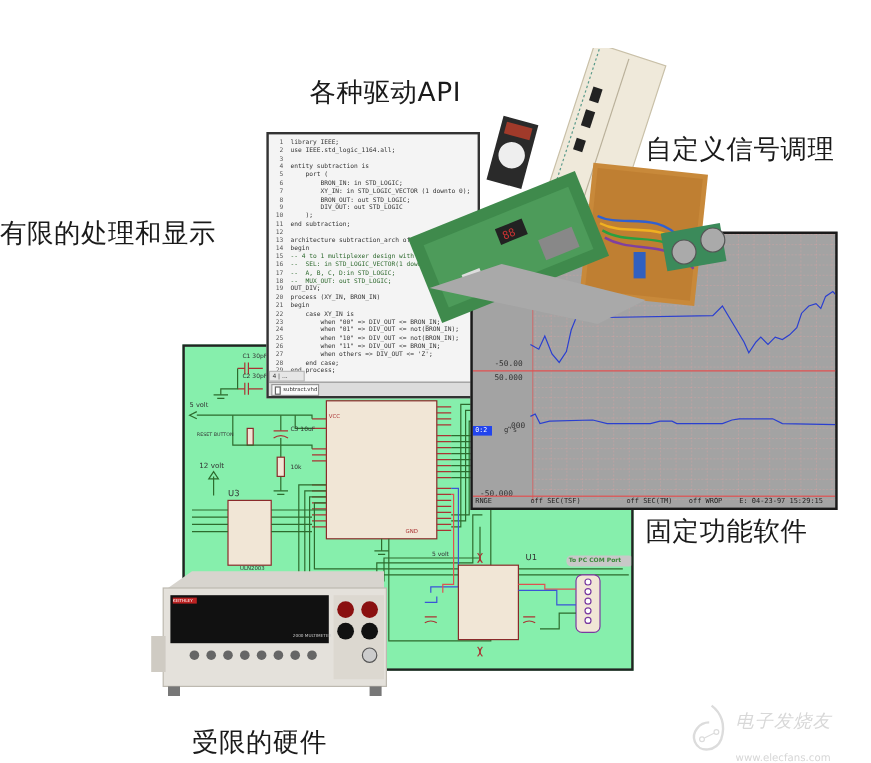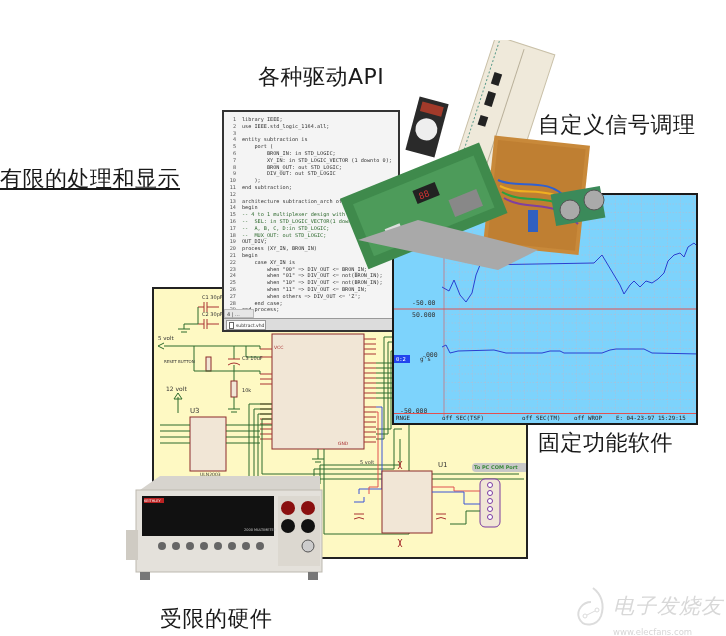--- a/index.html
+++ b/index.html
@@ -2,57 +2,57 @@
 <html><head>
 <meta charset="utf-8">
 <style>
   * { box-sizing: border-box; margin: 0; padding: 0; }
   html, body { width: 726px; height: 636px; background: #ffffff; overflow: hidden; }
   body { position: relative; font-family: "DejaVu Sans", sans-serif; }
 
   .caption { position: absolute; color: #1a1a1a; font-family: "DejaVu Sans", sans-serif; font-size: 22px; white-space: nowrap; letter-spacing: 0.5px; }
   #cap-api { left: 258px; top: 62px; }
   #cap-signal { left: 538px; top: 110px; }
-  #cap-proc { left: 0px; top: 164px; text-decoration: underline; }
+  #cap-proc { left: 0px; top: 180px; }
   #cap-soft { left: 538px; top: 428px; }
   #cap-hw { left: 160px; top: 604px; }
 
   
-  #schematic { position: absolute; left: 152px; top: 287px; width: 376px; height: 272px; background: #fef9c3; border: 2px solid #222; overflow: hidden; }
+  #schematic { position: absolute; left: 152px; top: 287px; width: 376px; height: 272px; background: #86efac; border: 2px solid #222; overflow: hidden; }
   #schematic svg { position: absolute; left: 0; top: 0; }
 
   
   #code-editor { position: absolute; left: 222px; top: 110px; width: 178px; height: 222px; background: #f4f4f4; border: 2px solid #333; overflow: hidden; }
   #code-editor .lines { position: absolute; left: 0; top: 4px; }
   .code-line { height: 6.8px; font-family: "DejaVu Sans Mono", monospace; font-size: 5.2px; line-height: 6.8px; white-space: pre; color: #333; }
   .code-line .ln { display: inline-block; width: 12px; color: #555; text-align: right; margin-right: 6px; }
   .code-line .cm { color: #2f6a2f; }
   #code-tab { position: absolute; left: 0; bottom: 0; width: 100%; height: 12px; background: #dcdcdc; border-top: 1px solid #999; }
   #code-tab .tab { position: absolute; left: 2px; top: 1px; width: 40px; height: 10px; background: #fafafa; border: 1px solid #999; font-size: 4.5px; line-height: 9px; padding-left: 9px; color: #333; font-family: "DejaVu Sans", sans-serif; }
   #code-tab .file-icon { position: absolute; left: 2px; top: 1px; width: 5px; height: 7px; border: 1px solid #666; background: #fff; }
   #code-scroll { position: absolute; left: 0; bottom: 12px; width: 30px; height: 9px; background: #e6e6e6; border: 1px solid #bbb; font-size: 5px; color: #333; padding-left: 2px; line-height: 8px; }
 
   
-  #chart { position: absolute; left: 392px; top: 193px; width: 306px; height: 232px; background: #7dd3fc; border: 2px solid #1a1a1a; overflow: hidden; }
+  #chart { position: absolute; left: 392px; top: 193px; width: 306px; height: 232px; background: #a3a3a3; border: 2px solid #1a1a1a; overflow: hidden; }
   #chart svg { position: absolute; left: 0; top: 0; }
   .axis-label { position: absolute; font-family: "DejaVu Sans Mono", monospace; font-size: 6.5px; color: #333; white-space: nowrap; }
   #chart .status-bar { position: absolute; left: 0; bottom: 0; width: 100%; height: 10px; border-top: 1px solid #e25050; font-family: "DejaVu Sans Mono", monospace; font-size: 5.8px; line-height: 9px; color: #222; white-space: nowrap; }
   #chart .status-bar span { position: absolute; top: 0; }
   #chart .unit-badge { position: absolute; left: 0; top: 160px; width: 16px; height: 8px; background: #2244ee; color: #fff; font-family: "DejaVu Sans Mono", monospace; font-size: 5.5px; line-height: 8px; padding-left: 2px; }
   #chart .unit-label { position: absolute; left: 26px; top: 160px; font-family: "DejaVu Sans Mono", monospace; font-size: 6px; color: #333; }
 
   
   #hardware-boards { position: absolute; left: 318px; top: 40px; width: 290px; height: 230px; }
 
   
   #multimeter { position: absolute; left: 120px; top: 470px; width: 210px; height: 112px; }
 
   
   #watermark { position: absolute; left: 575px; top: 582px; width: 150px; height: 52px; }
-  #watermark .wm-title { position: absolute; left: 38px; top: 10px; font-size: 21px; color: #d8d8d8; font-style: italic; font-family: "DejaVu Serif", serif; letter-spacing: 1px; }
+  #watermark .wm-title { position: absolute; left: 38px; top: 10px; font-size: 15px; color: #d8d8d8; font-style: italic; font-family: "DejaVu Serif", serif; letter-spacing: 1px; }
   #watermark .wm-url { position: absolute; left: 38px; top: 45px; font-size: 8.5px; color: #d6d6d6; font-family: "DejaVu Sans", sans-serif; }
 </style>
 </head>
 <body>
 
 <div id="cap-api" class="caption">各种驱动API</div>
 <div id="cap-signal" class="caption">自定义信号调理</div>
 <div id="cap-proc" class="caption">有限的处理和显示</div>
 <div id="cap-soft" class="caption">固定功能软件</div>
 <div id="cap-hw" class="caption">受限的硬件</div>

